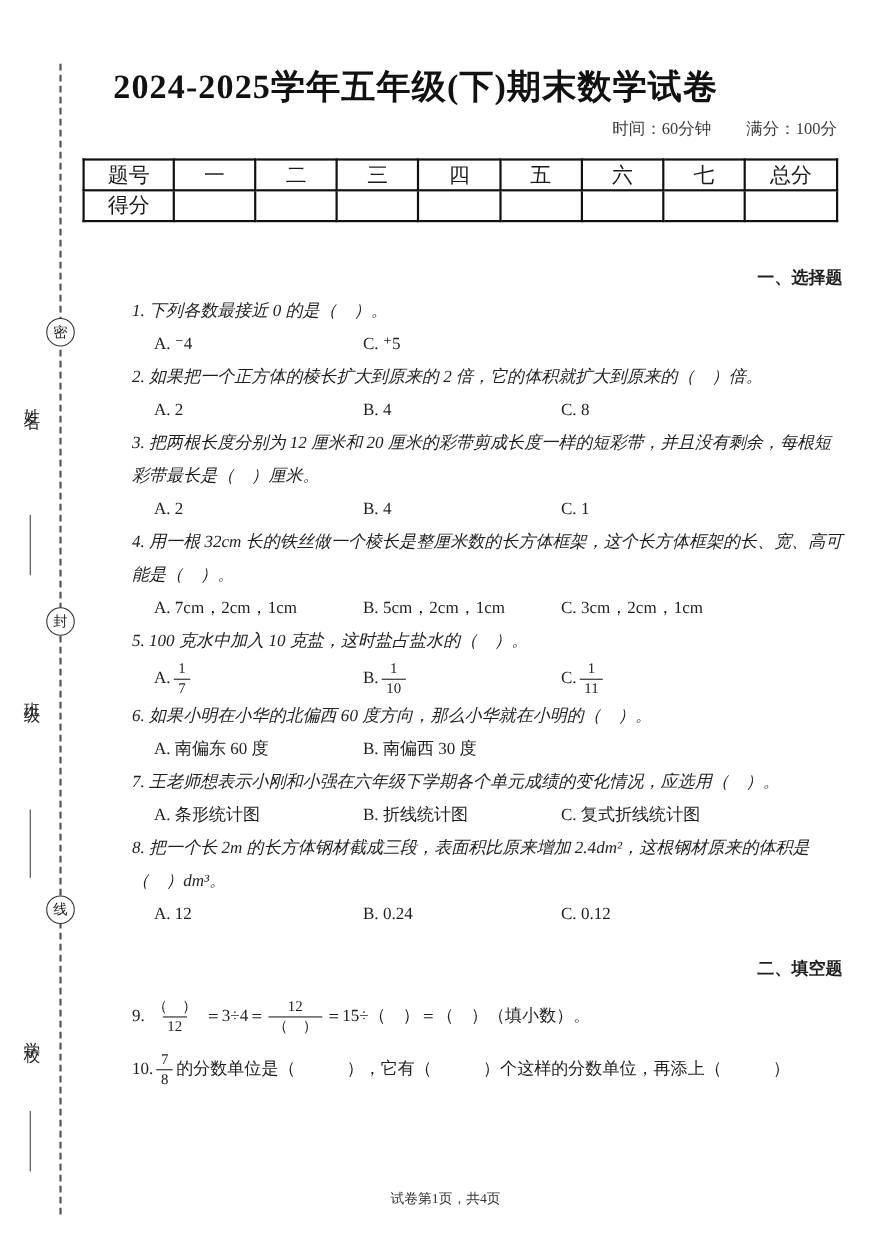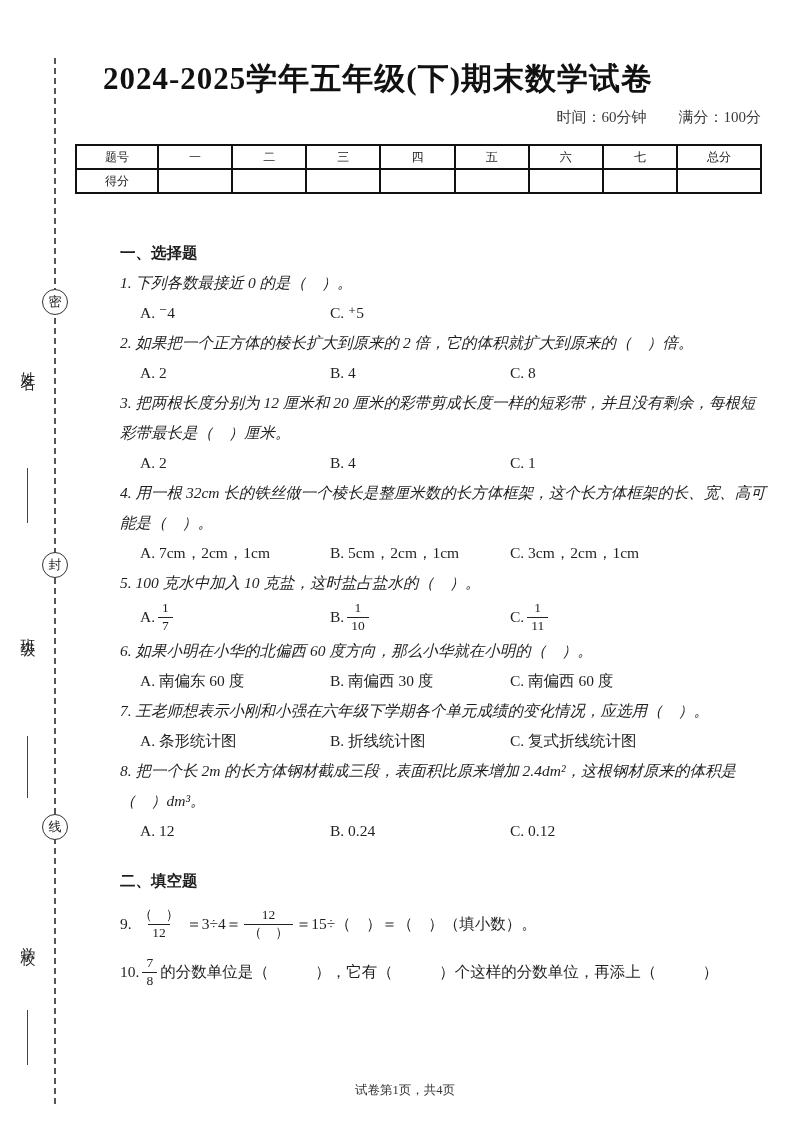--- a/index.html
+++ b/index.html
@@ -17,21 +17,21 @@
     position:absolute; top:108px; right:32px; font-size:15px; color:#3a3a3a;
     display:flex; gap:32px;
   }
   
   .score-table {
     position:absolute; left:75px; top:144px; width:687px;
     border-collapse:collapse; table-layout:fixed;
   }
   .score-table td {
     border:2px solid #111; height:24px; text-align:center;
-    font-size:12px; color:#1a1a1a;
+    font-size:19px; color:#1a1a1a;
   }
   
   .seal-dash {
     position:absolute; left:54px; top:58px; height:1046px; width:0;
     border-left:2px dashed #555;
   }
   .seal-char {
     position:absolute; left:42px; width:26px; height:26px; z-index:2;
     border:1.5px solid #333; border-radius:50%; background:#fff;
     font-size:13px; text-align:center; line-height:23px; color:#222;
@@ -39,21 +39,21 @@
   .side-label {
     position:absolute; left:18px; writing-mode:vertical-rl; text-orientation:upright;
     font-size:15px; letter-spacing:4px; color:#222;
   }
   .side-rule { position:absolute; left:27px; width:1px; background:#444; }
   
   .content {
     position:absolute; left:120px; top:238px; width:646px;
     font-size:15.5px; line-height:30px; color:#1f1f1f;
   }
-  .sec-heading { font-weight:700; }
+  .sec-heading { font-weight:700;text-align:right; }
   .sec2 { margin-top:20px; }
   .q-stem { margin:0;font-style:italic; }
   .opts {
     display:grid; grid-template-columns:190px 180px 1fr;
     padding-left:20px; align-items:center;
   }
   .opts-frac { min-height:38px; }
   .opt-frac { display:inline-flex; align-items:center; }
   .frac {
     display:inline-flex; flex-direction:column; align-items:center;
@@ -193,21 +193,20 @@
           </span>
         </span>
       </div>
     </div>
 
     <div>
       <p class="q-stem">6. 如果小明在小华的北偏西 60 度方向，那么小华就在小明的（　）。</p>
       <div class="opts">
         <span>A. 南偏东 60 度</span>
         <span>B. 南偏西 30 度</span>
-        <span>C. 南偏西 60 度</span>
       </div>
     </div>
 
     <div>
       <p class="q-stem">7. 王老师想表示小刚和小强在六年级下学期各个单元成绩的变化情况，应选用（　）。</p>
       <div class="opts">
         <span>A. 条形统计图</span>
         <span>B. 折线统计图</span>
         <span>C. 复式折线统计图</span>
       </div>

